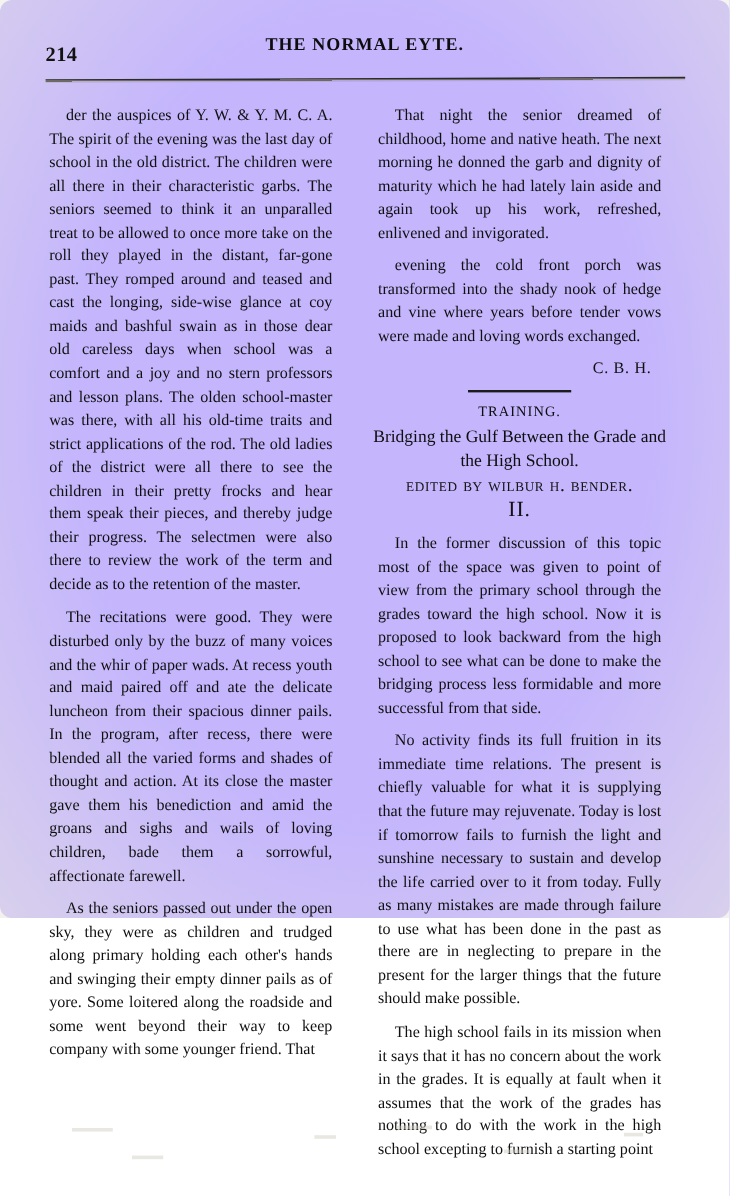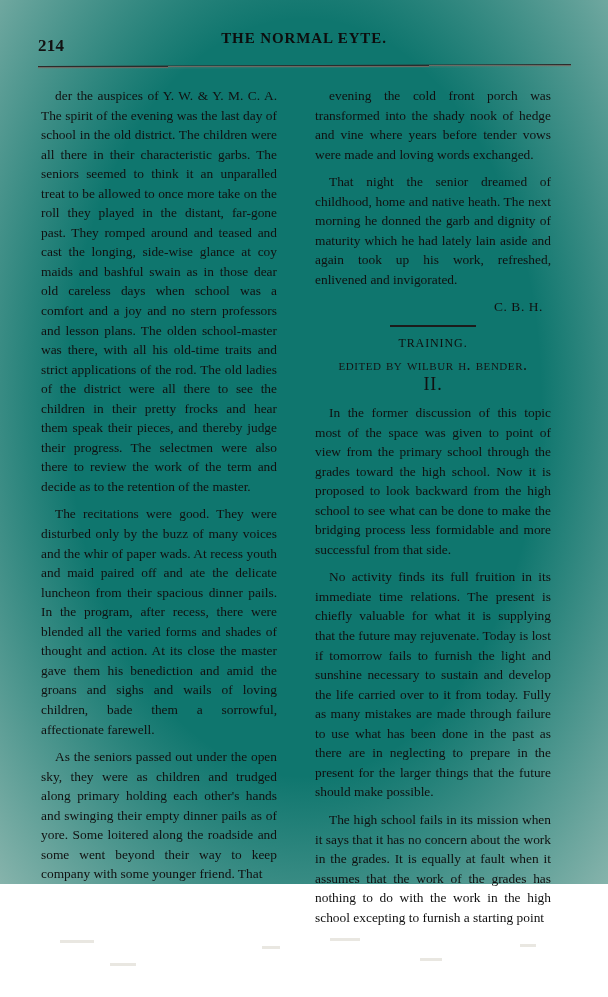--- a/index.html
+++ b/index.html
@@ -10,23 +10,24 @@
     width: 608px;
     height: 997px;
     background: #ffffff;
     font-family: "Liberation Serif", serif;
     overflow: hidden;
   }
 
   .page {
     position: relative;
     width: 608px;
-    height: 884px;
-    background: #0f766e;
+    height: 765px;
+    background: #c4b5fd;
     box-sizing: border-box;
+    border-radius: 10px;
   }
 
   
   .paper-tone {
     position: absolute;
     inset: 0;
     background:
       radial-gradient(ellipse at 50% 45%, rgba(255,255,255,0) 55%, rgba(232,230,222,0.55) 100%);
     pointer-events: none;
   }
@@ -159,28 +160,29 @@
   </div>
   <div class="header-rule"></div>
 
   <div class="col col-left">
     <p>der the auspices of Y. W. &amp; Y. M. C. A. The spirit of the evening was the last day of school in the old district. The children were all there in their characteristic garbs. The seniors seemed to think it an unparalled treat to be allowed to once more take on the roll they played in the distant, far-gone past. They romped around and teased and cast the longing, side-wise glance at coy maids and bashful swain as in those dear old careless days when school was a comfort and a joy and no stern professors and lesson plans. The olden school-master was there, with all his old-time traits and strict applications of the rod. The old ladies of the district were all there to see the children in their pretty frocks and hear them speak their pieces, and thereby judge their progress. The selectmen were also there to review the work of the term and decide as to the retention of the master.</p>
     <p>The recitations were good. They were disturbed only by the buzz of many voices and the whir of paper wads. At recess youth and maid paired off and ate the delicate luncheon from their spacious dinner pails. In the program, after recess, there were blended all the varied forms and shades of thought and action. At its close the master gave them his benediction and amid the groans and sighs and wails of loving children, bade them a sorrowful, affectionate farewell.</p>
     <p>As the seniors passed out under the open sky, they were as children and trudged along primary holding each other's hands and swinging their empty dinner pails as of yore. Some loitered along the roadside and some went beyond their way to keep company with some younger friend. That</p>
   </div>
 
   <div class="col col-right">
+    <p>That night the senior dreamed of childhood, home and native heath. The next morning he donned the garb and dignity of maturity which he had lately lain aside and again took up his work, refreshed, enlivened and invigorated.</p>
     <p>evening the cold front porch was transformed into the shady nook of hedge and vine where years before tender vows were made and loving words exchanged.</p>
-    <p>That night the senior dreamed of childhood, home and native heath. The next morning he donned the garb and dignity of maturity which he had lately lain aside and again took up his work, refreshed, enlivened and invigorated.</p>
     <p class="signoff">C. B. H.</p>
 
     <div class="sec-rule"></div>
 
     <div class="sec-head">
       <div class="sec-title">TRAINING.</div>
+      <div class="sec-subtitle">Bridging the Gulf Between the Grade and the High School.</div>
       <div class="sec-byline">Edited by Wilbur H. Bender.</div>
       <div class="sec-number">II.</div>
     </div>
 
     <p>In the former discussion of this topic most of the space was given to point of view from the primary school through the grades toward the high school. Now it is proposed to look backward from the high school to see what can be done to make the bridging process less formidable and more successful from that side.</p>
     <p>No activity finds its full fruition in its immediate time relations. The present is chiefly valuable for what it is supplying that the future may rejuvenate. Today is lost if tomorrow fails to furnish the light and sunshine necessary to sustain and develop the life carried over to it from today. Fully as many mistakes are made through failure to use what has been done in the past as there are in neglecting to prepare in the present for the larger things that the future should make possible.</p>
     <p>The high school fails in its mission when it says that it has no concern about the work in the grades. It is equally at fault when it assumes that the work of the grades has nothing to do with the work in the high school excepting to furnish a starting point</p>
   </div>
 
   <div class="scan-speck" style="left:60px;  top:940px; width:34px; height:3px;"></div>

